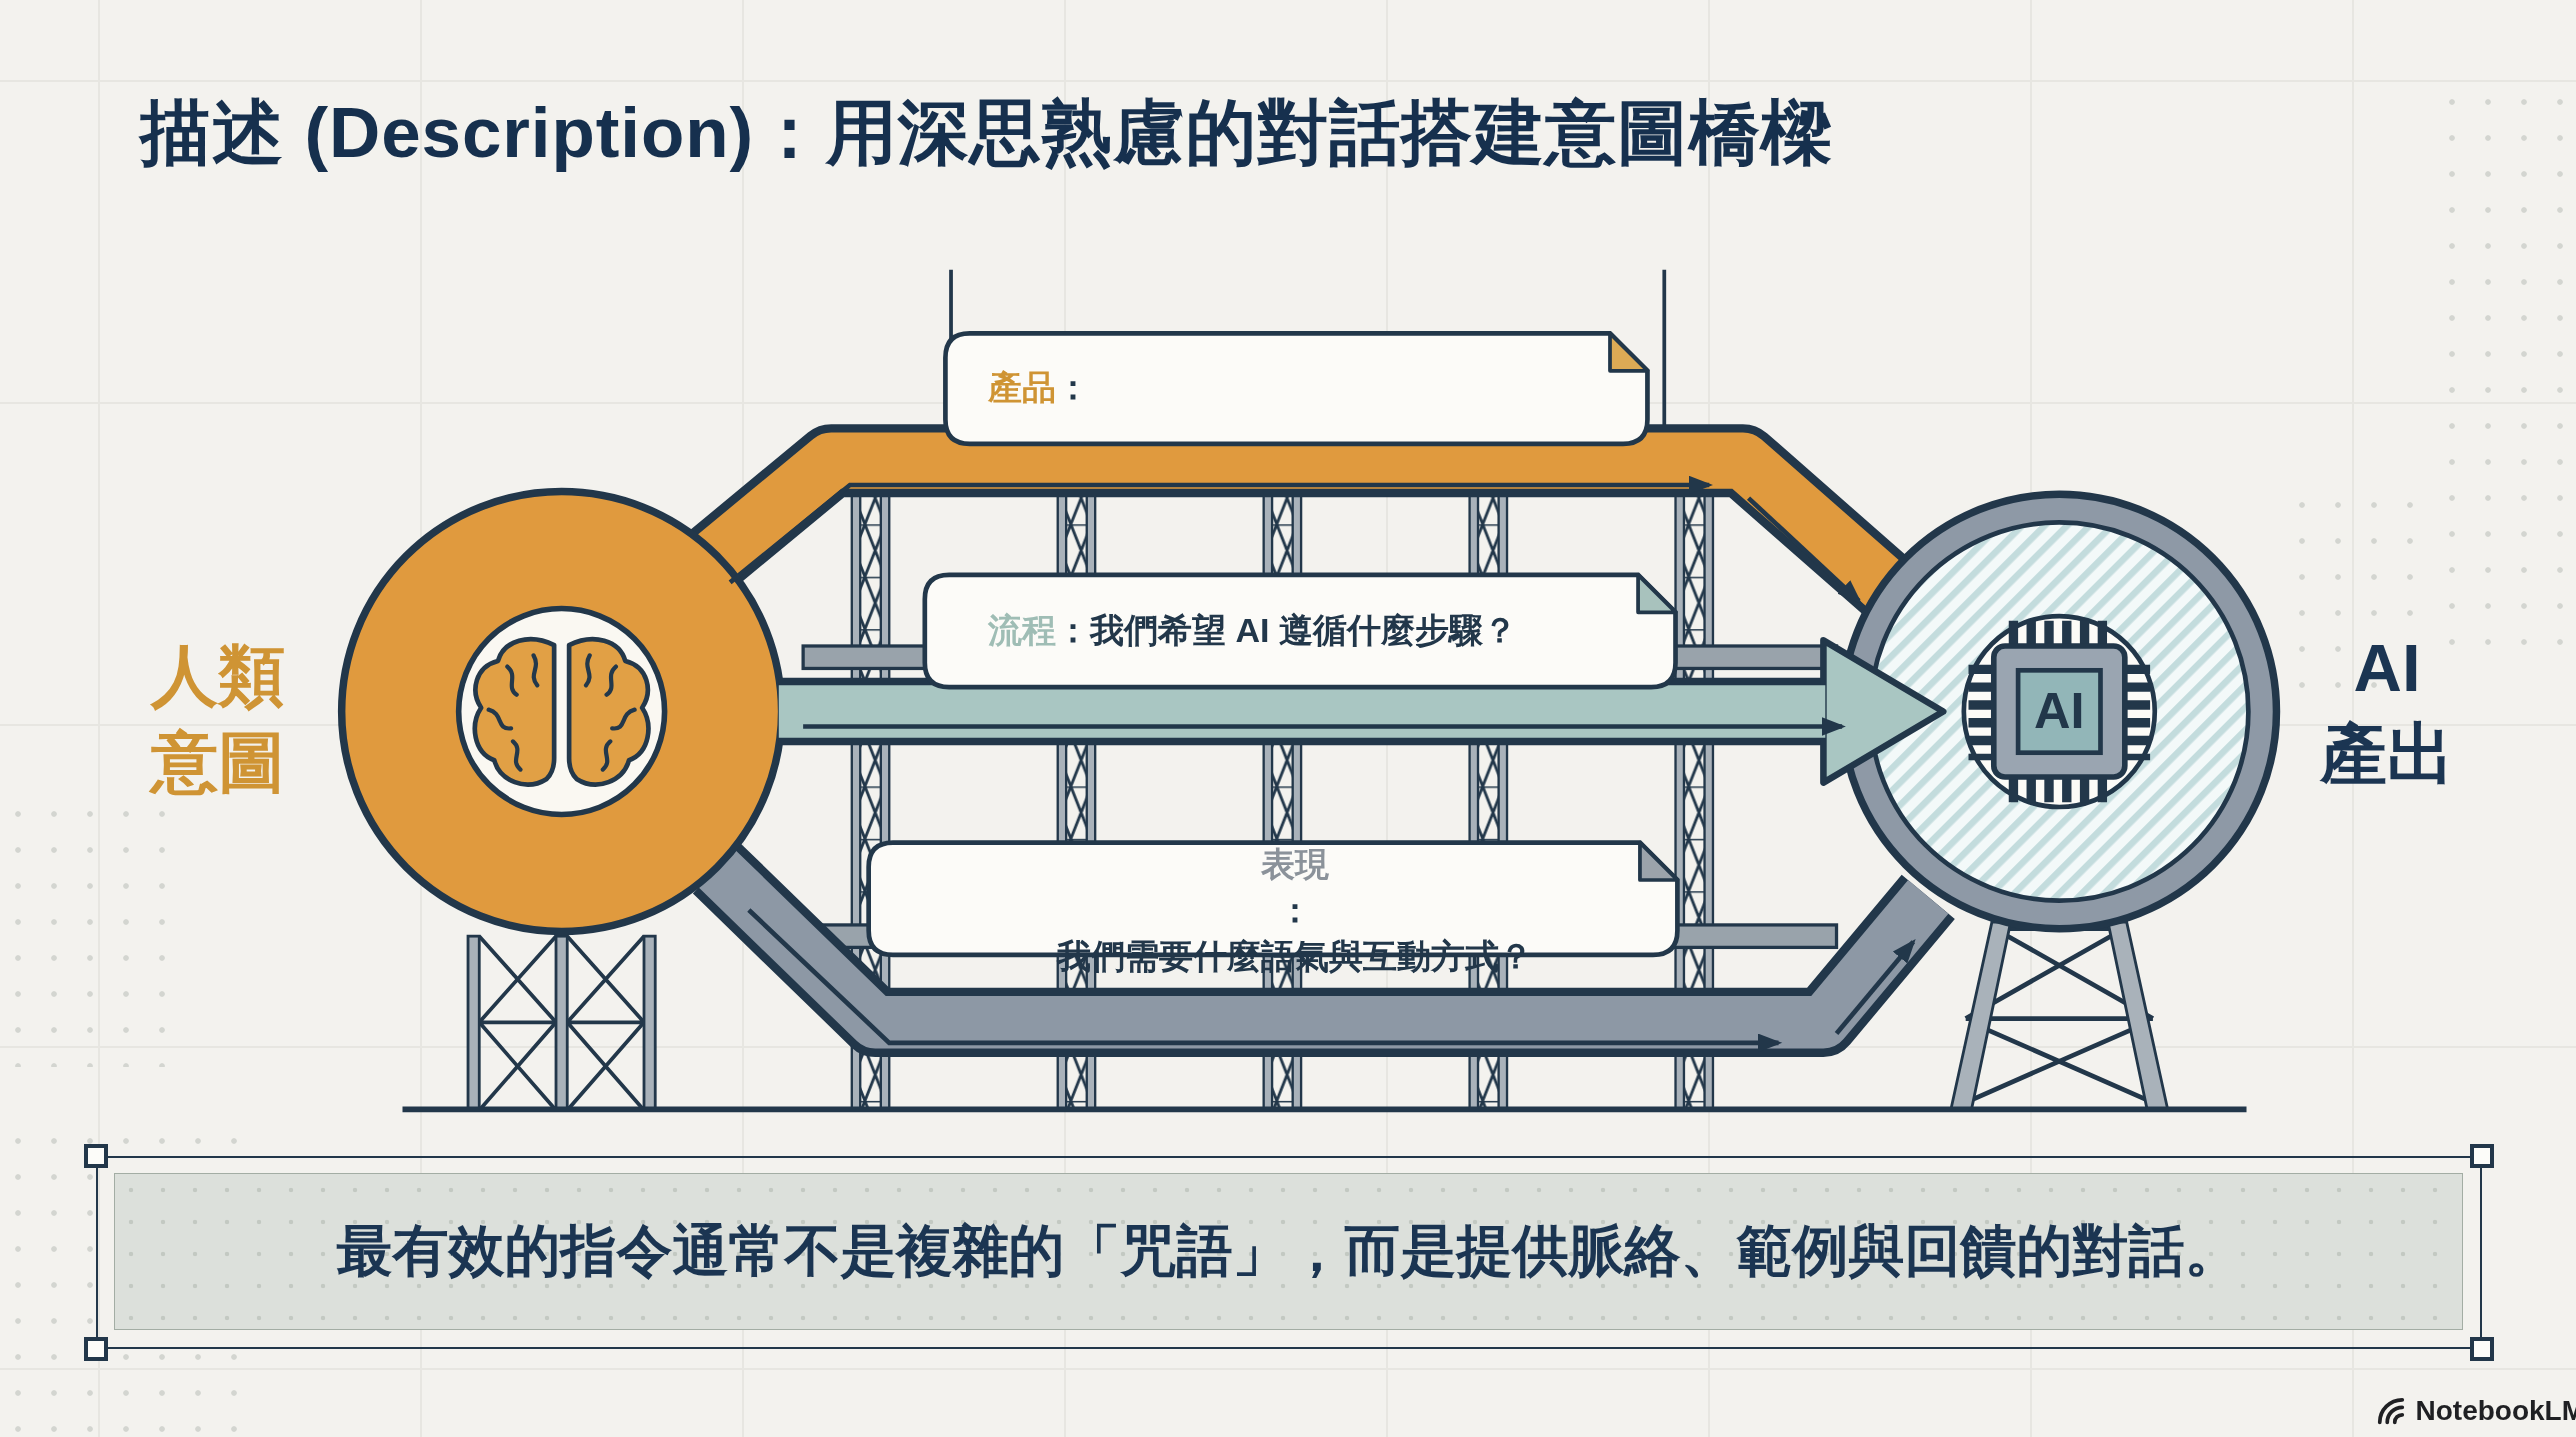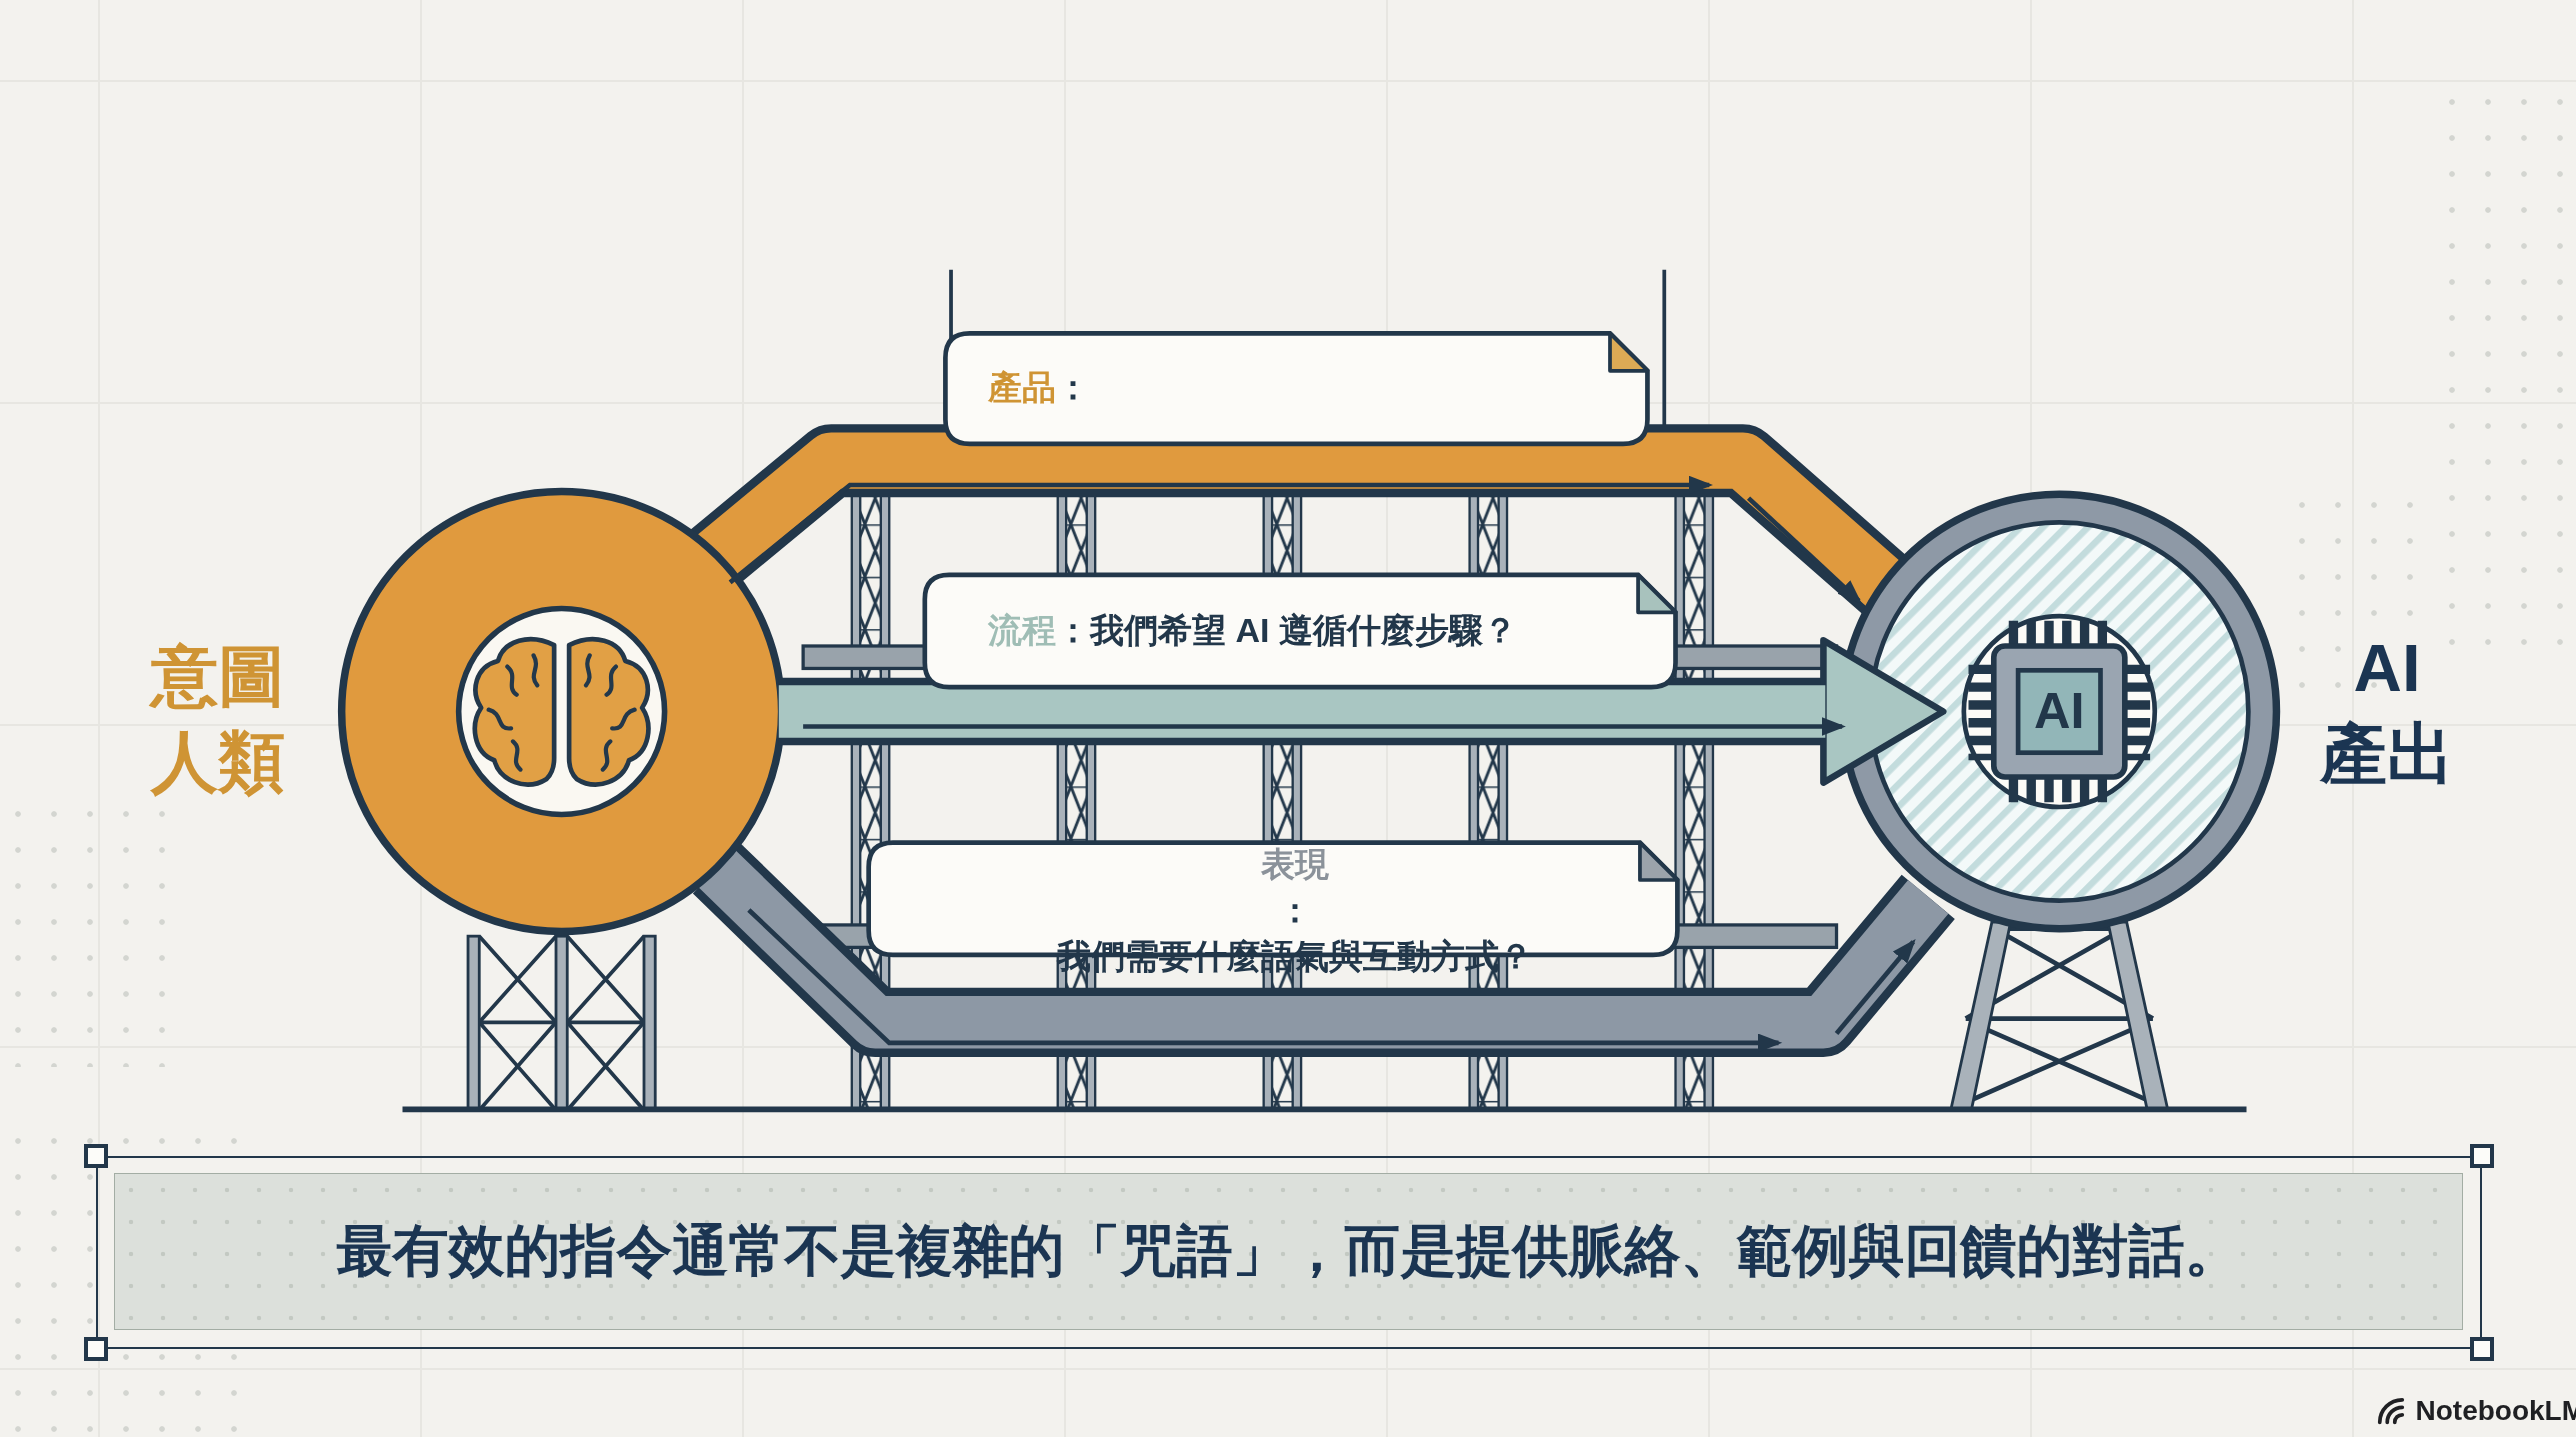--- a/index.html
+++ b/index.html
@@ -66,20 +66,21 @@
 </head>
 <body>
 
 <div class="stage">
 
   <div class="dots" style="left:0;top:850;width:178px;height:271px;top:796px;"></div>
   <div class="dots" style="left:0;top:1123px;width:248px;height:309px;"></div>
   <div class="dots" style="left:2434px;top:84px;width:142px;height:571px;"></div>
   <div class="dots" style="left:2284px;top:487px;width:150px;height:225px;"></div>
 
+  <div class="title">描述 (Description)：用深思熟慮的對話搭建意圖橋樑</div>
 
   <svg class="diagram-svg" width="2576" height="1438" viewBox="0 0 2752 1536">
     <defs>
       <marker id="arw" markerUnits="userSpaceOnUse" markerWidth="28" markerHeight="22" refX="22" refY="10" orient="auto">
         <path d="M0 0 L26 10 L0 20 Z" fill="#22374a"></path>
       </marker>
       <pattern id="xp" width="22" height="56" patternUnits="userSpaceOnUse">
         <path d="M0 0 H22 M0 0 L22 56 M22 0 L0 56" stroke="#22374a" stroke-width="3" fill="none"></path>
       </pattern>
       <pattern id="hatch" width="17" height="17" patternUnits="userSpaceOnUse" patternTransform="rotate(45)">
@@ -213,22 +214,22 @@
       <span>：</span>
       <span>我們希望 AI 遵循什麼步驟？</span>
   </div>
   <div class="bubble-text" style="left:869px;top:842px;width:809px;height:112px;flex-direction:column;">
     <span class="tag3">表現</span>
       <span>：</span>
       <span>我們需要什麼語氣與互動方式？</span>
   </div>
 
   <div class="side-label left">
+    <div>人類</div>
     <div>意圖</div>
-    <div>人類</div>
   </div>
   <div class="side-label right">
     <div>AI</div>
     <div>產出</div>
   </div>
 
   <div class="banner-frame">
     <div class="handle" style="left:-14px;top:-14px;"></div>
     <div class="handle" style="right:-14px;top:-14px;"></div>
     <div class="handle" style="left:-14px;bottom:-14px;"></div>

